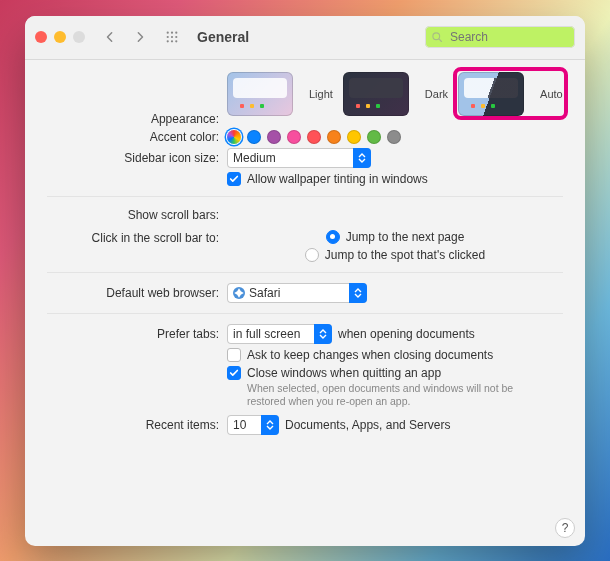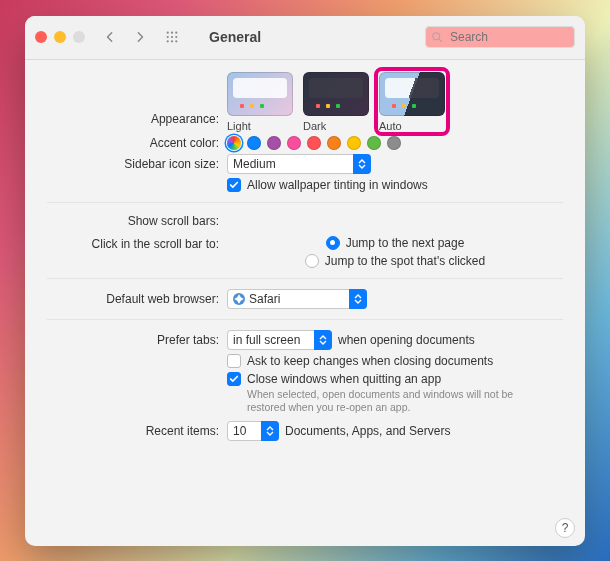--- a/index.html
+++ b/index.html
@@ -33,46 +33,46 @@
   }
   .traffic { display:flex; gap:7px; margin-right:6px;}
   .dot { width:12px; height:12px; border-radius:50%; }
   .dot.red{background:#ff5f57;} .dot.yellow{background:#febc2e;} .dot.green{background:#dcdcdc;}
   .nav-btn {
     width:22px; height:22px; border-radius:5px; border:none; background:transparent;
     display:flex; align-items:center; justify-content:center; color:#898989;
   }
   .nav-btn svg{width:12px;height:12px;}
   .grid-btn {width:26px;}
-  .title { font-weight:600; font-size:14px; color:#444; margin-left:16px;}
+  .title { font-weight:600; font-size:14px; color:#444; margin-left:4px;}
   .spacer{flex:1}
   .search {
     display:flex; align-items:center; gap:5px;
     width:150px; height:22px; border-radius:5px;
     padding:0 6px; color:#9a9a9a;
     box-shadow: inset 0 0 0 1px #ddd;
-    background:#fca5a5;
+    background:#bef264;
     font-size:12px;
   }
   .search svg{width:12px;height:12px; opacity:.6}
   .search input{ border:none; outline:none; background:transparent; font-size:12px; width:100px; color:#555;}
   
   .content{ flex:1; overflow:auto; padding: 8px 22px 10px 22px; position:relative;}
   .row{ display:flex; align-items:center; margin:4px 0;}
   .lbl{
     width:180px; text-align:right; padding-right:8px; color:#333;
     font-size:12px;
   }
   .val{ flex:1; display:flex; align-items:center; gap:6px;}
   hr.sep{ border:none; border-top:1px solid #e3e3e3; margin:10px 0;}
   
   .appearance-row{ align-items:flex-start;}
   .appearance-row .lbl{ padding-top:40px;}
   .thumbs{ display:flex; gap:10px;}
-  .thumb{ display:flex; flex-direction:column; gap:4px; cursor:pointer;}
+  .thumb{ display:flex; align-items:center; gap:16px; cursor:pointer;}
   .thumb-label{ font-size:11px; color:#444;}
   .thumb-img{
     width:66px; height:44px; border-radius:6px; position:relative; overflow:hidden;
     box-shadow: inset 0 0 0 1px rgba(0,0,0,.15);
   }
   .thumb.light .thumb-img{ background:linear-gradient(135deg,#a2c3e8,#e9c7de);}
   .thumb.dark  .thumb-img{ background:linear-gradient(135deg,#2c3340,#403049);}
   .thumb.auto  .thumb-img{ background:linear-gradient(110deg,#a2c3e8 0 50%, #2c3340 50% 100%);}
   .thumb-img::before{
     content:""; position:absolute; left:6px; right:6px; top:6px; height:20px;

